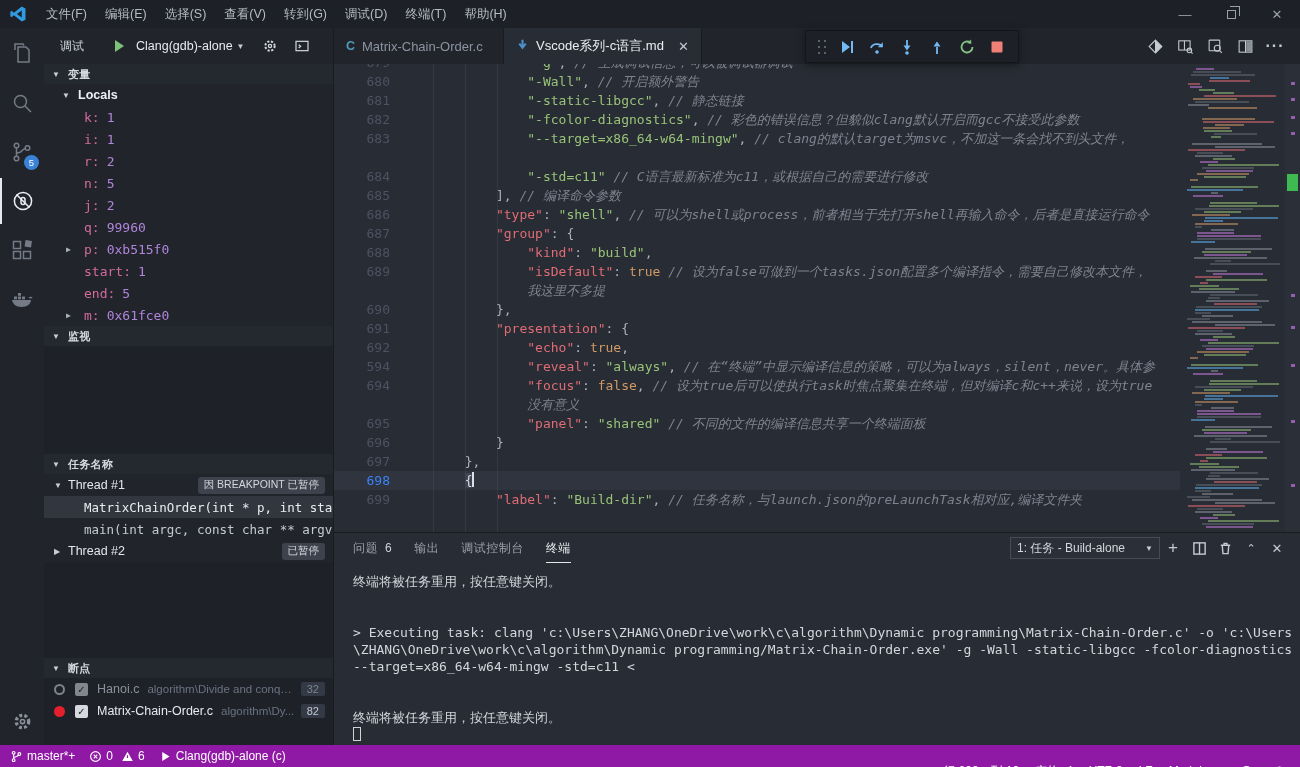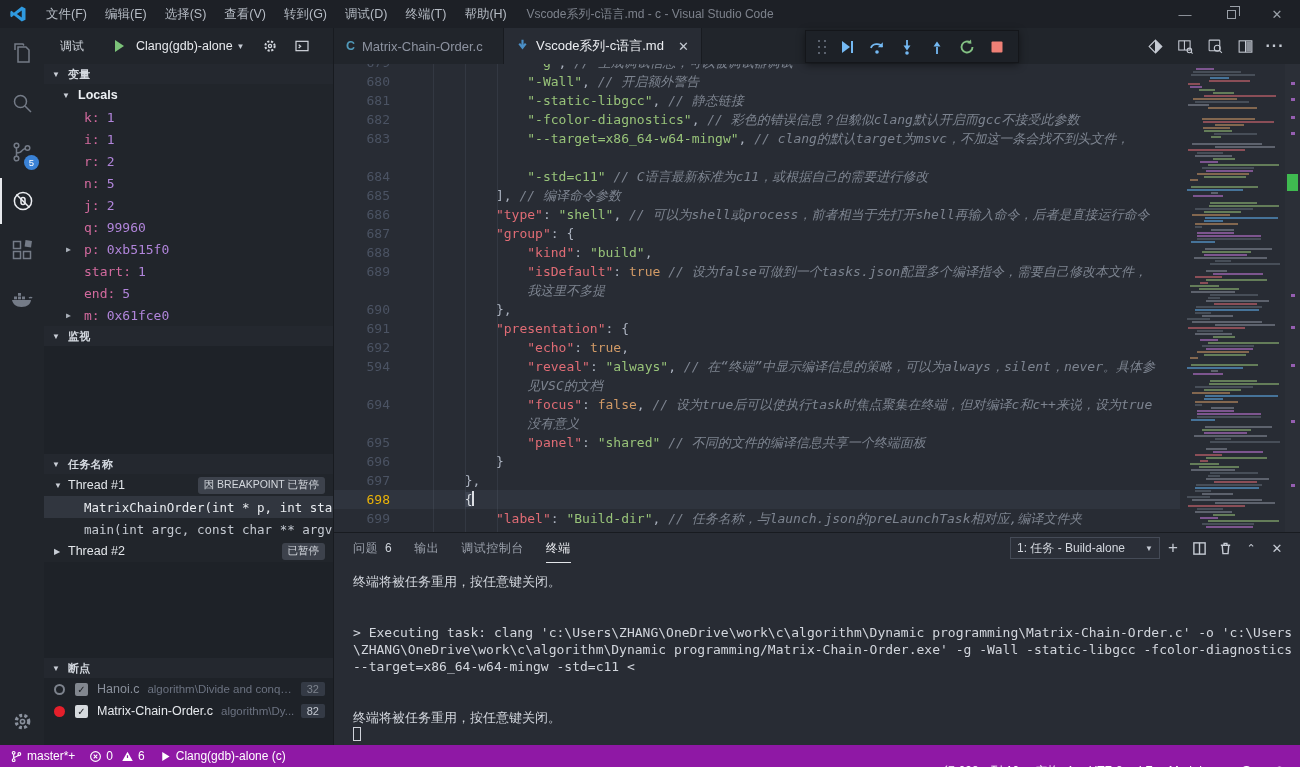--- a/index.html
+++ b/index.html
@@ -93,21 +93,21 @@
   .dbg-btn svg { width:18px; height:18px; }
 
   
   #editor { flex:1; position:relative; background:#282c34; overflow:hidden; }
   #code-scroll { position:absolute; left:0; top:0; right:120px; bottom:0; overflow:hidden; }
   .crow { display:flex; height:19px; line-height:19px; font-size:13px; white-space:pre; position:relative;
     font-family:"DejaVu Sans Mono","Liberation Mono",monospace; }
   .crow .ln { width:56px; text-align:right; color:#4b5363; flex:0 0 56px; }
   .crow .code { padding-left:12px; }
   .crow.cur { background:rgba(188,207,255,.05); }
-  .crow.cur .ln { color:#eab308; }
+  .crow.cur .ln { color:#3b82f6; }
   .str { color:#98c379; } .key { color:#e06c75; } .pun { color:#abb2bf; }
   .cmt { color:#7d8490; font-style:italic; } .kw { color:#d19a66; }
   .brk { color:#d7dbe0; background:#3e4451; }
   .caret { display:inline-block; width:1.5px; height:15px; background:#dcdfe4; vertical-align:-2px; }
   .iguide { position:absolute; top:0; bottom:0; width:1px; background:#333842; }
   #minimap { position:absolute; top:3px; right:16px; width:100px; bottom:2px; overflow:hidden; opacity:.9; }
   #minimap div { height:2px; margin-top:1px; opacity:.6; }
   #ruler { position:absolute; top:0; right:0; width:15px; bottom:0; background:#2b2f37; }
   .ruler-mark { position:absolute; right:5px; width:4px; height:3px; background:#b06ad0; opacity:.8; }
   #ruler-green { position:absolute; right:2px; width:11px; height:17px; background:#3fba50; top:110px; }
@@ -149,21 +149,20 @@
     <div id="menubar" style="display: flex;">
         <div class="menu-item">文件(F)</div>
         <div class="menu-item">编辑(E)</div>
         <div class="menu-item">选择(S)</div>
         <div class="menu-item">查看(V)</div>
         <div class="menu-item">转到(G)</div>
         <div class="menu-item">调试(D)</div>
         <div class="menu-item">终端(T)</div>
         <div class="menu-item">帮助(H)</div>
       </div>
-    <div id="win-title">Vscode系列-c语言.md - c - Visual Studio Code</div>
     <div id="win-controls">
       <div class="win-btn">—</div>
       <div class="win-btn">
           <span class="restore-glyph"></span>
         </div>
       <div class="win-btn">✕</div>
     </div>
   </div>
 
   <div id="main">
@@ -455,21 +454,20 @@
             <div class="crow"><span class="ln">685</span><span class="code" style="padding-left: 105.96px;"><span class="pun">], </span><span class="cmt">// 编译命令参数</span></span></div>
             <div class="crow"><span class="ln">686</span><span class="code" style="padding-left: 105.96px;"><span class="key">"type"</span><span class="pun">: </span><span class="str">"shell"</span><span class="pun">, </span><span class="cmt">// 可以为shell或process，前者相当于先打开shell再输入命令，后者是直接运行命令</span></span></div>
             <div class="crow"><span class="ln">687</span><span class="code" style="padding-left: 105.96px;"><span class="key">"group"</span><span class="pun">: {</span></span></div>
             <div class="crow"><span class="ln">688</span><span class="code" style="padding-left: 137.28px;"><span class="key">"kind"</span><span class="pun">: </span><span class="str">"build"</span><span class="pun">,</span></span></div>
             <div class="crow"><span class="ln">689</span><span class="code" style="padding-left: 137.28px;"><span class="key">"isDefault"</span><span class="pun">: </span><span class="kw">true</span><span class="pun"> </span><span class="cmt">// 设为false可做到一个tasks.json配置多个编译指令，需要自己修改本文件，</span></span></div>
             <div class="crow"><span class="ln"></span><span class="code" style="padding-left: 137.28px;"><span class="cmt">我这里不多提</span></span></div>
             <div class="crow"><span class="ln">690</span><span class="code" style="padding-left: 105.96px;"><span class="pun">},</span></span></div>
             <div class="crow"><span class="ln">691</span><span class="code" style="padding-left: 105.96px;"><span class="key">"presentation"</span><span class="pun">: {</span></span></div>
             <div class="crow"><span class="ln">692</span><span class="code" style="padding-left: 137.28px;"><span class="key">"echo"</span><span class="pun">: </span><span class="kw">true</span><span class="pun">,</span></span></div>
             <div class="crow"><span class="ln">594</span><span class="code" style="padding-left: 137.28px;"><span class="key">"reveal"</span><span class="pun">: </span><span class="str">"always"</span><span class="pun">, </span><span class="cmt">// 在“终端”中显示编译信息的策略，可以为always，silent，never。具体参</span></span></div>
-            <div class="crow"><span class="ln"></span><span class="code" style="padding-left: 137.28px;"><span class="cmt">见VSC的文档</span></span></div>
             <div class="crow"><span class="ln">694</span><span class="code" style="padding-left: 137.28px;"><span class="key">"focus"</span><span class="pun">: </span><span class="kw">false</span><span class="pun">, </span><span class="cmt">// 设为true后可以使执行task时焦点聚集在终端，但对编译c和c++来说，设为true</span></span></div>
             <div class="crow"><span class="ln"></span><span class="code" style="padding-left: 137.28px;"><span class="cmt">没有意义</span></span></div>
             <div class="crow"><span class="ln">695</span><span class="code" style="padding-left: 137.28px;"><span class="key">"panel"</span><span class="pun">: </span><span class="str">"shared"</span><span class="pun"> </span><span class="cmt">// 不同的文件的编译信息共享一个终端面板</span></span></div>
             <div class="crow"><span class="ln">696</span><span class="code" style="padding-left: 105.96px;"><span class="pun">}</span></span></div>
             <div class="crow"><span class="ln">697</span><span class="code" style="padding-left: 74.64px;"><span class="pun">},</span></span></div>
             <div class="crow cur"><span class="ln">698</span><span class="code" style="padding-left: 74.64px;"><span class="brk">{</span><span class="caret"></span></span></div>
             <div class="crow"><span class="ln">699</span><span class="code" style="padding-left: 105.96px;"><span class="key">"label"</span><span class="pun">: </span><span class="str">"Build-dir"</span><span class="pun">, </span><span class="cmt">// 任务名称，与launch.json的preLaunchTask相对应,编译文件夹</span></span></div>
           </div>
         <div id="minimap">
             <div style="margin-left: 12px; width: 18px; background: rgb(198, 120, 221);"></div>

